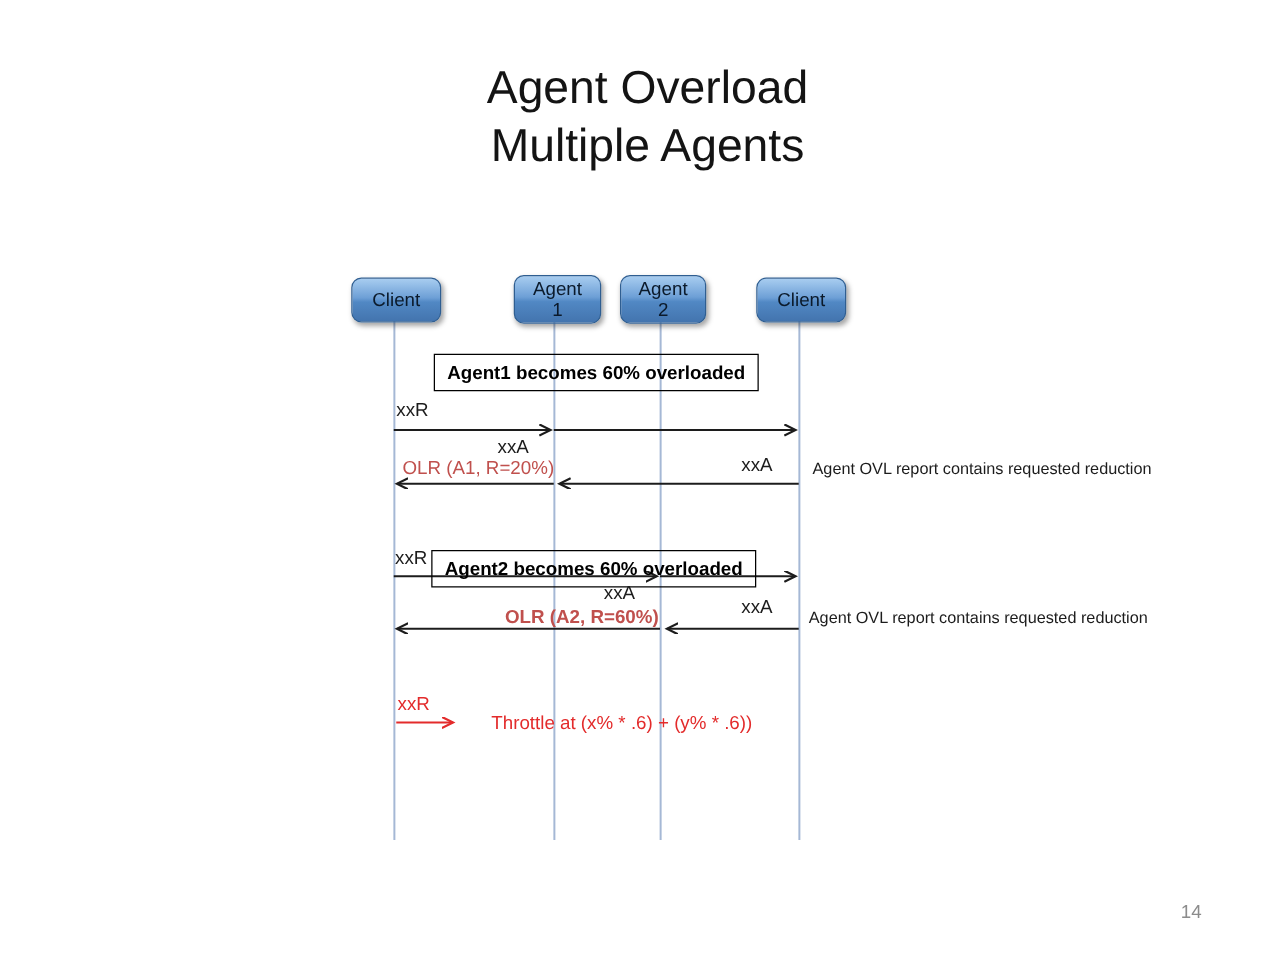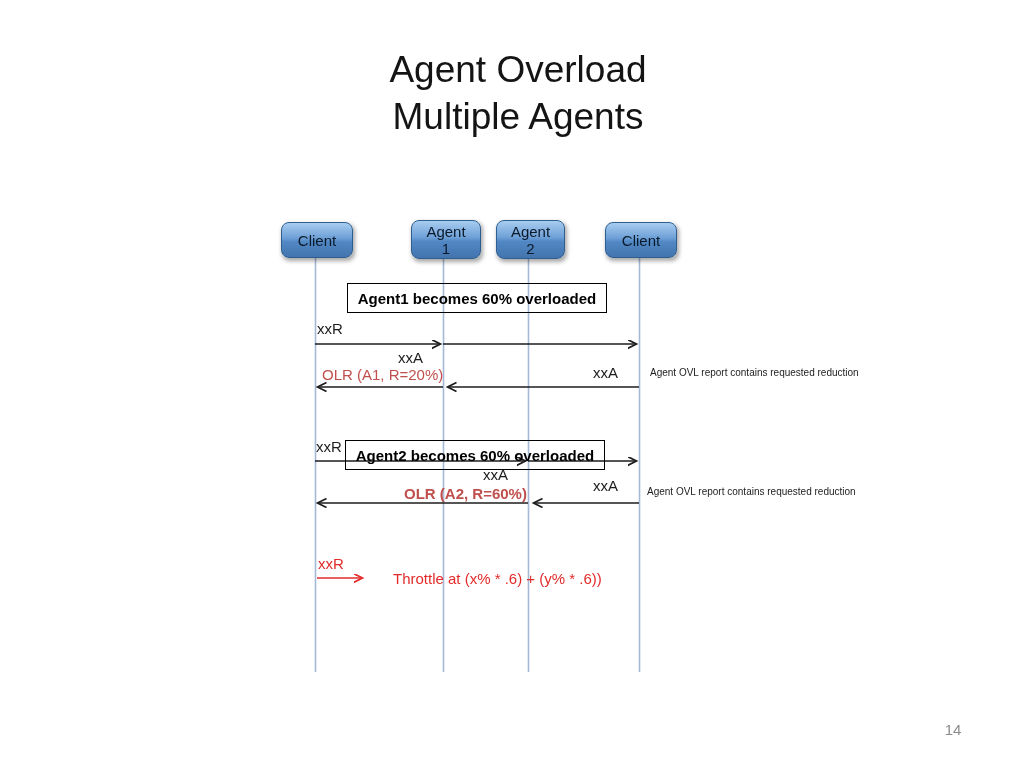--- a/index.html
+++ b/index.html
@@ -19,21 +19,21 @@
 
   .note{position:absolute;border:1.5px solid #000;background:transparent;
         display:flex;align-items:center;justify-content:center;
         font-weight:bold;font-size:15px;color:#000;}
 
   .lbl{position:absolute;font-size:15px;color:#1c1c1c;white-space:nowrap;}
   .lbl.r{}
   .olr{color:#c0504d;}
   .red{color:#e32b2b;}
   .throttle{font-size:15px;margin-left:16px;}
-  .ann{position:absolute;font-size:10px;color:#1c1c1c;white-space:nowrap;}
+  .ann{position:absolute;font-size:13px;color:#1c1c1c;white-space:nowrap;}
   .ann.wrap{white-space:normal;width:340px;line-height:21px;}
 
   .pagenum{position:absolute;left:938px;top:721px;width:30px;text-align:center;
            font-size:15px;color:#8c8c8c;}
 </style>
 </head>
 <body>
 
 <div class="slide">
 

